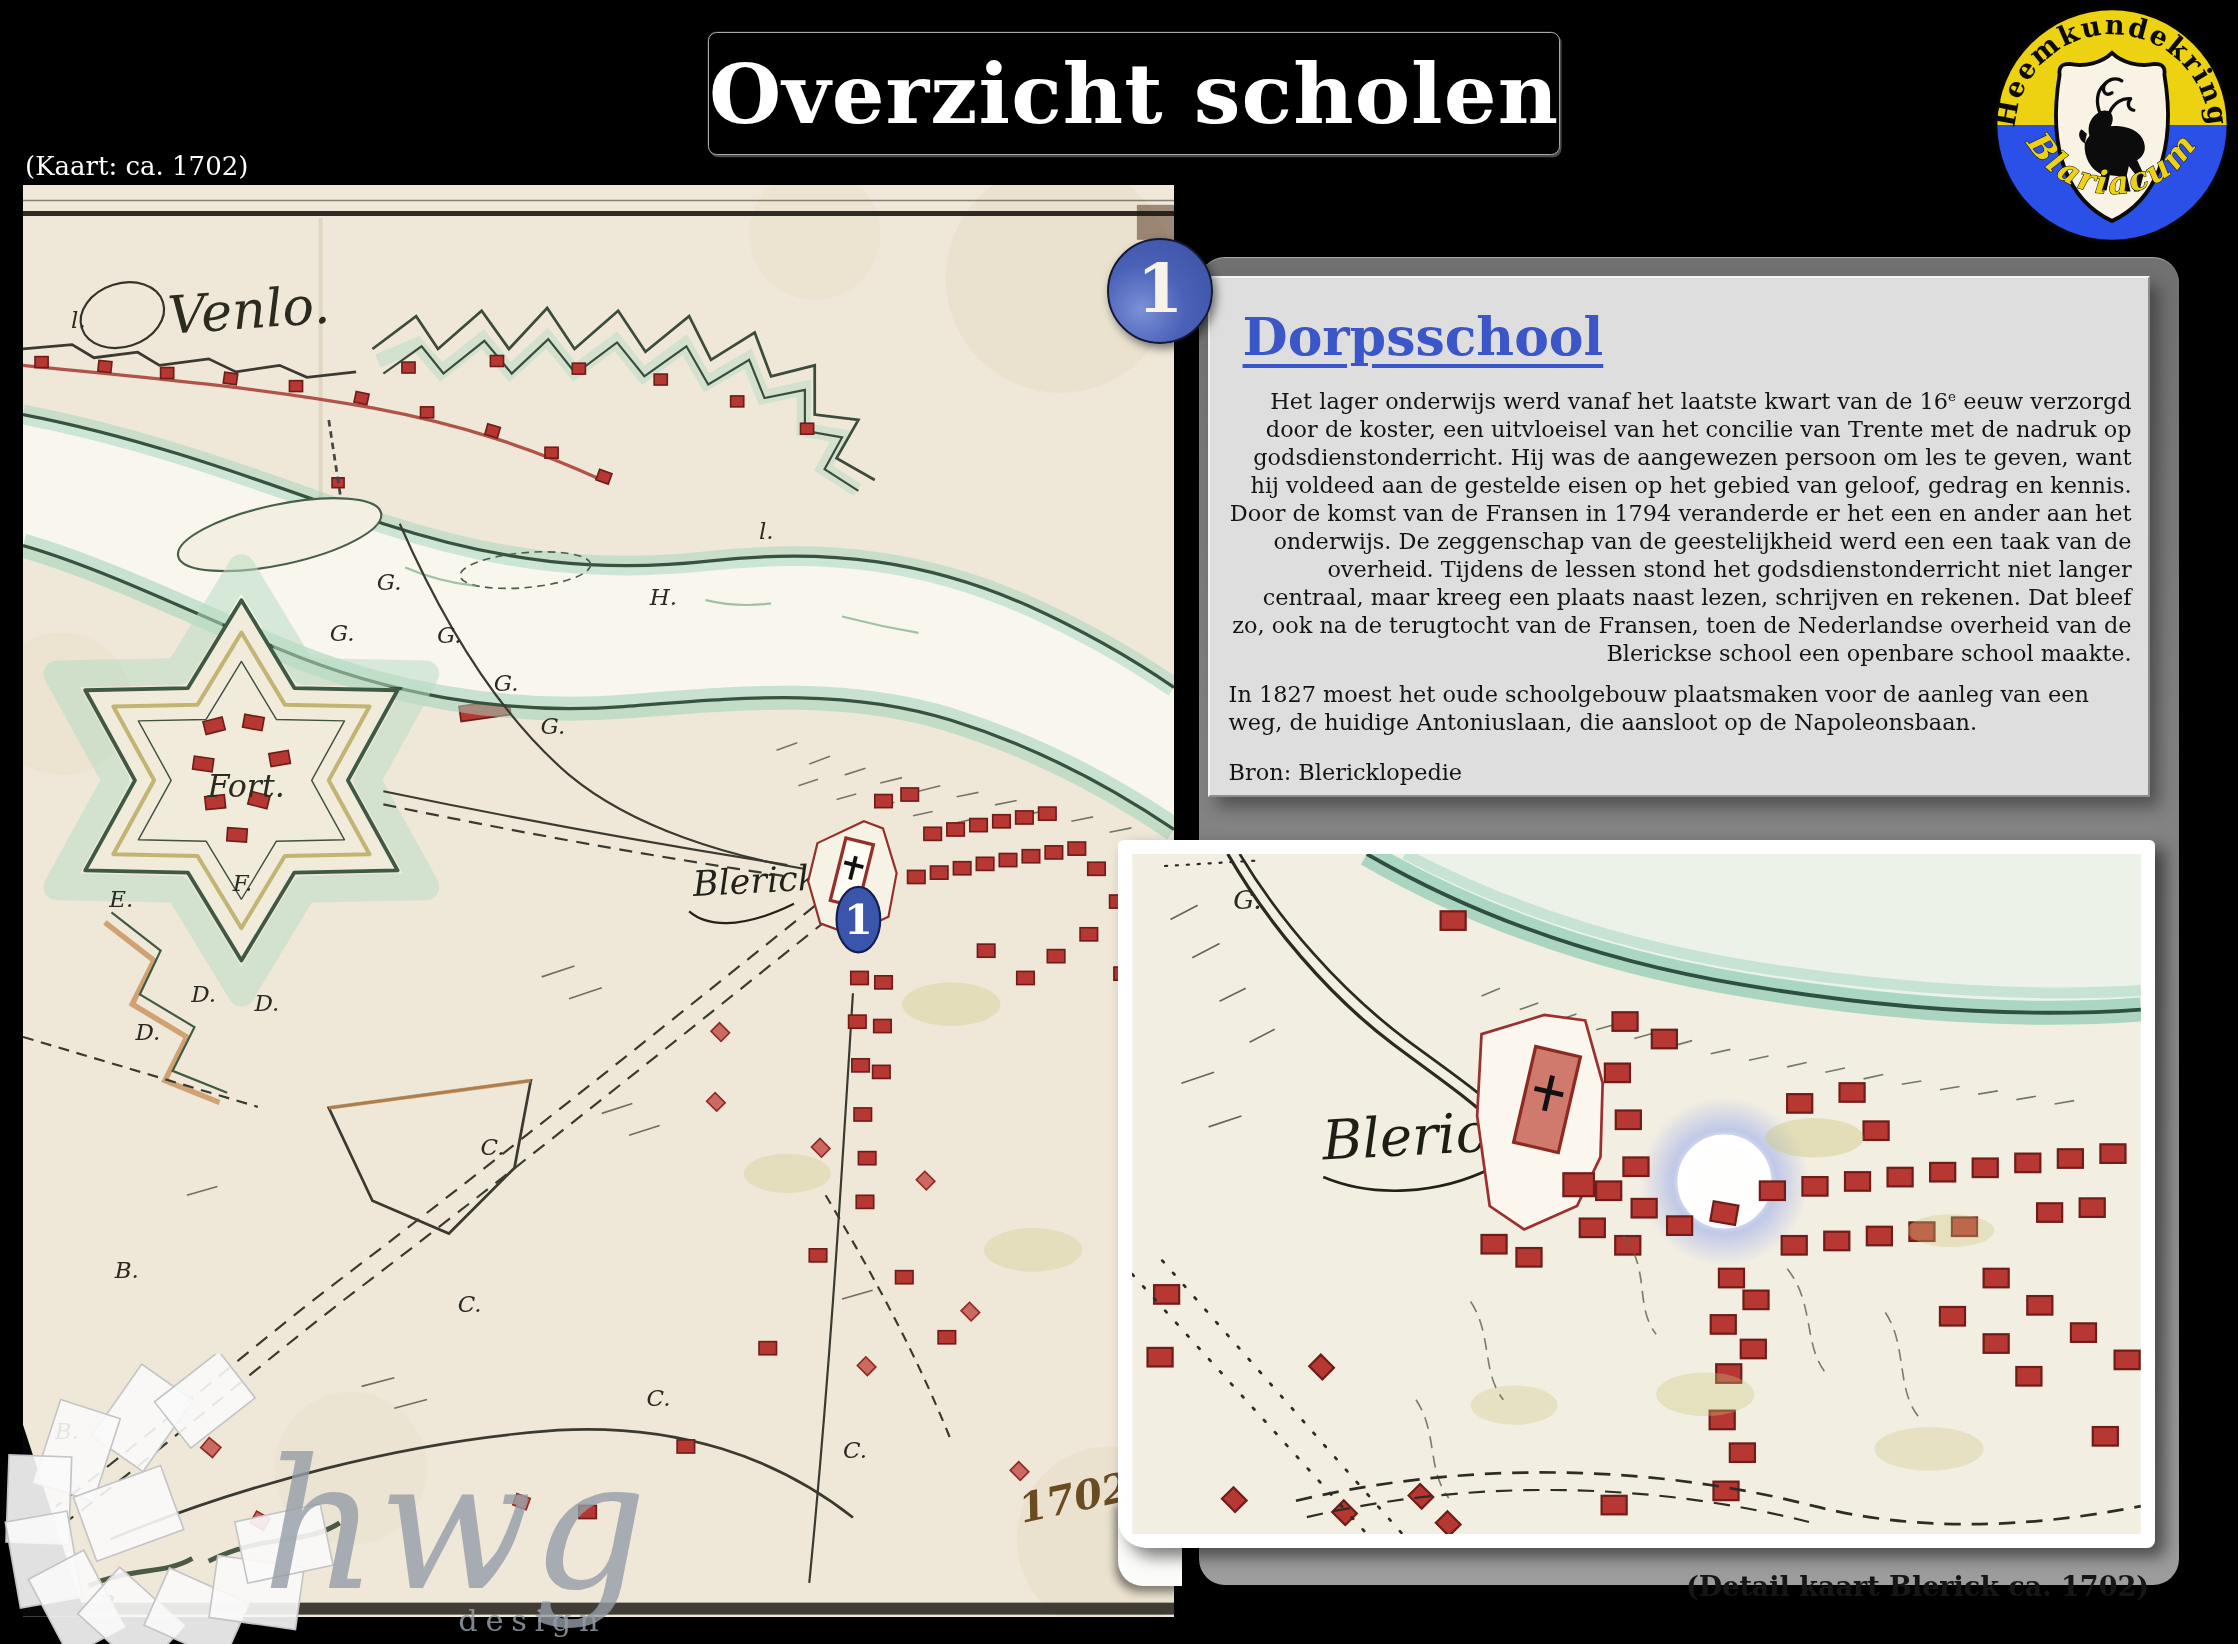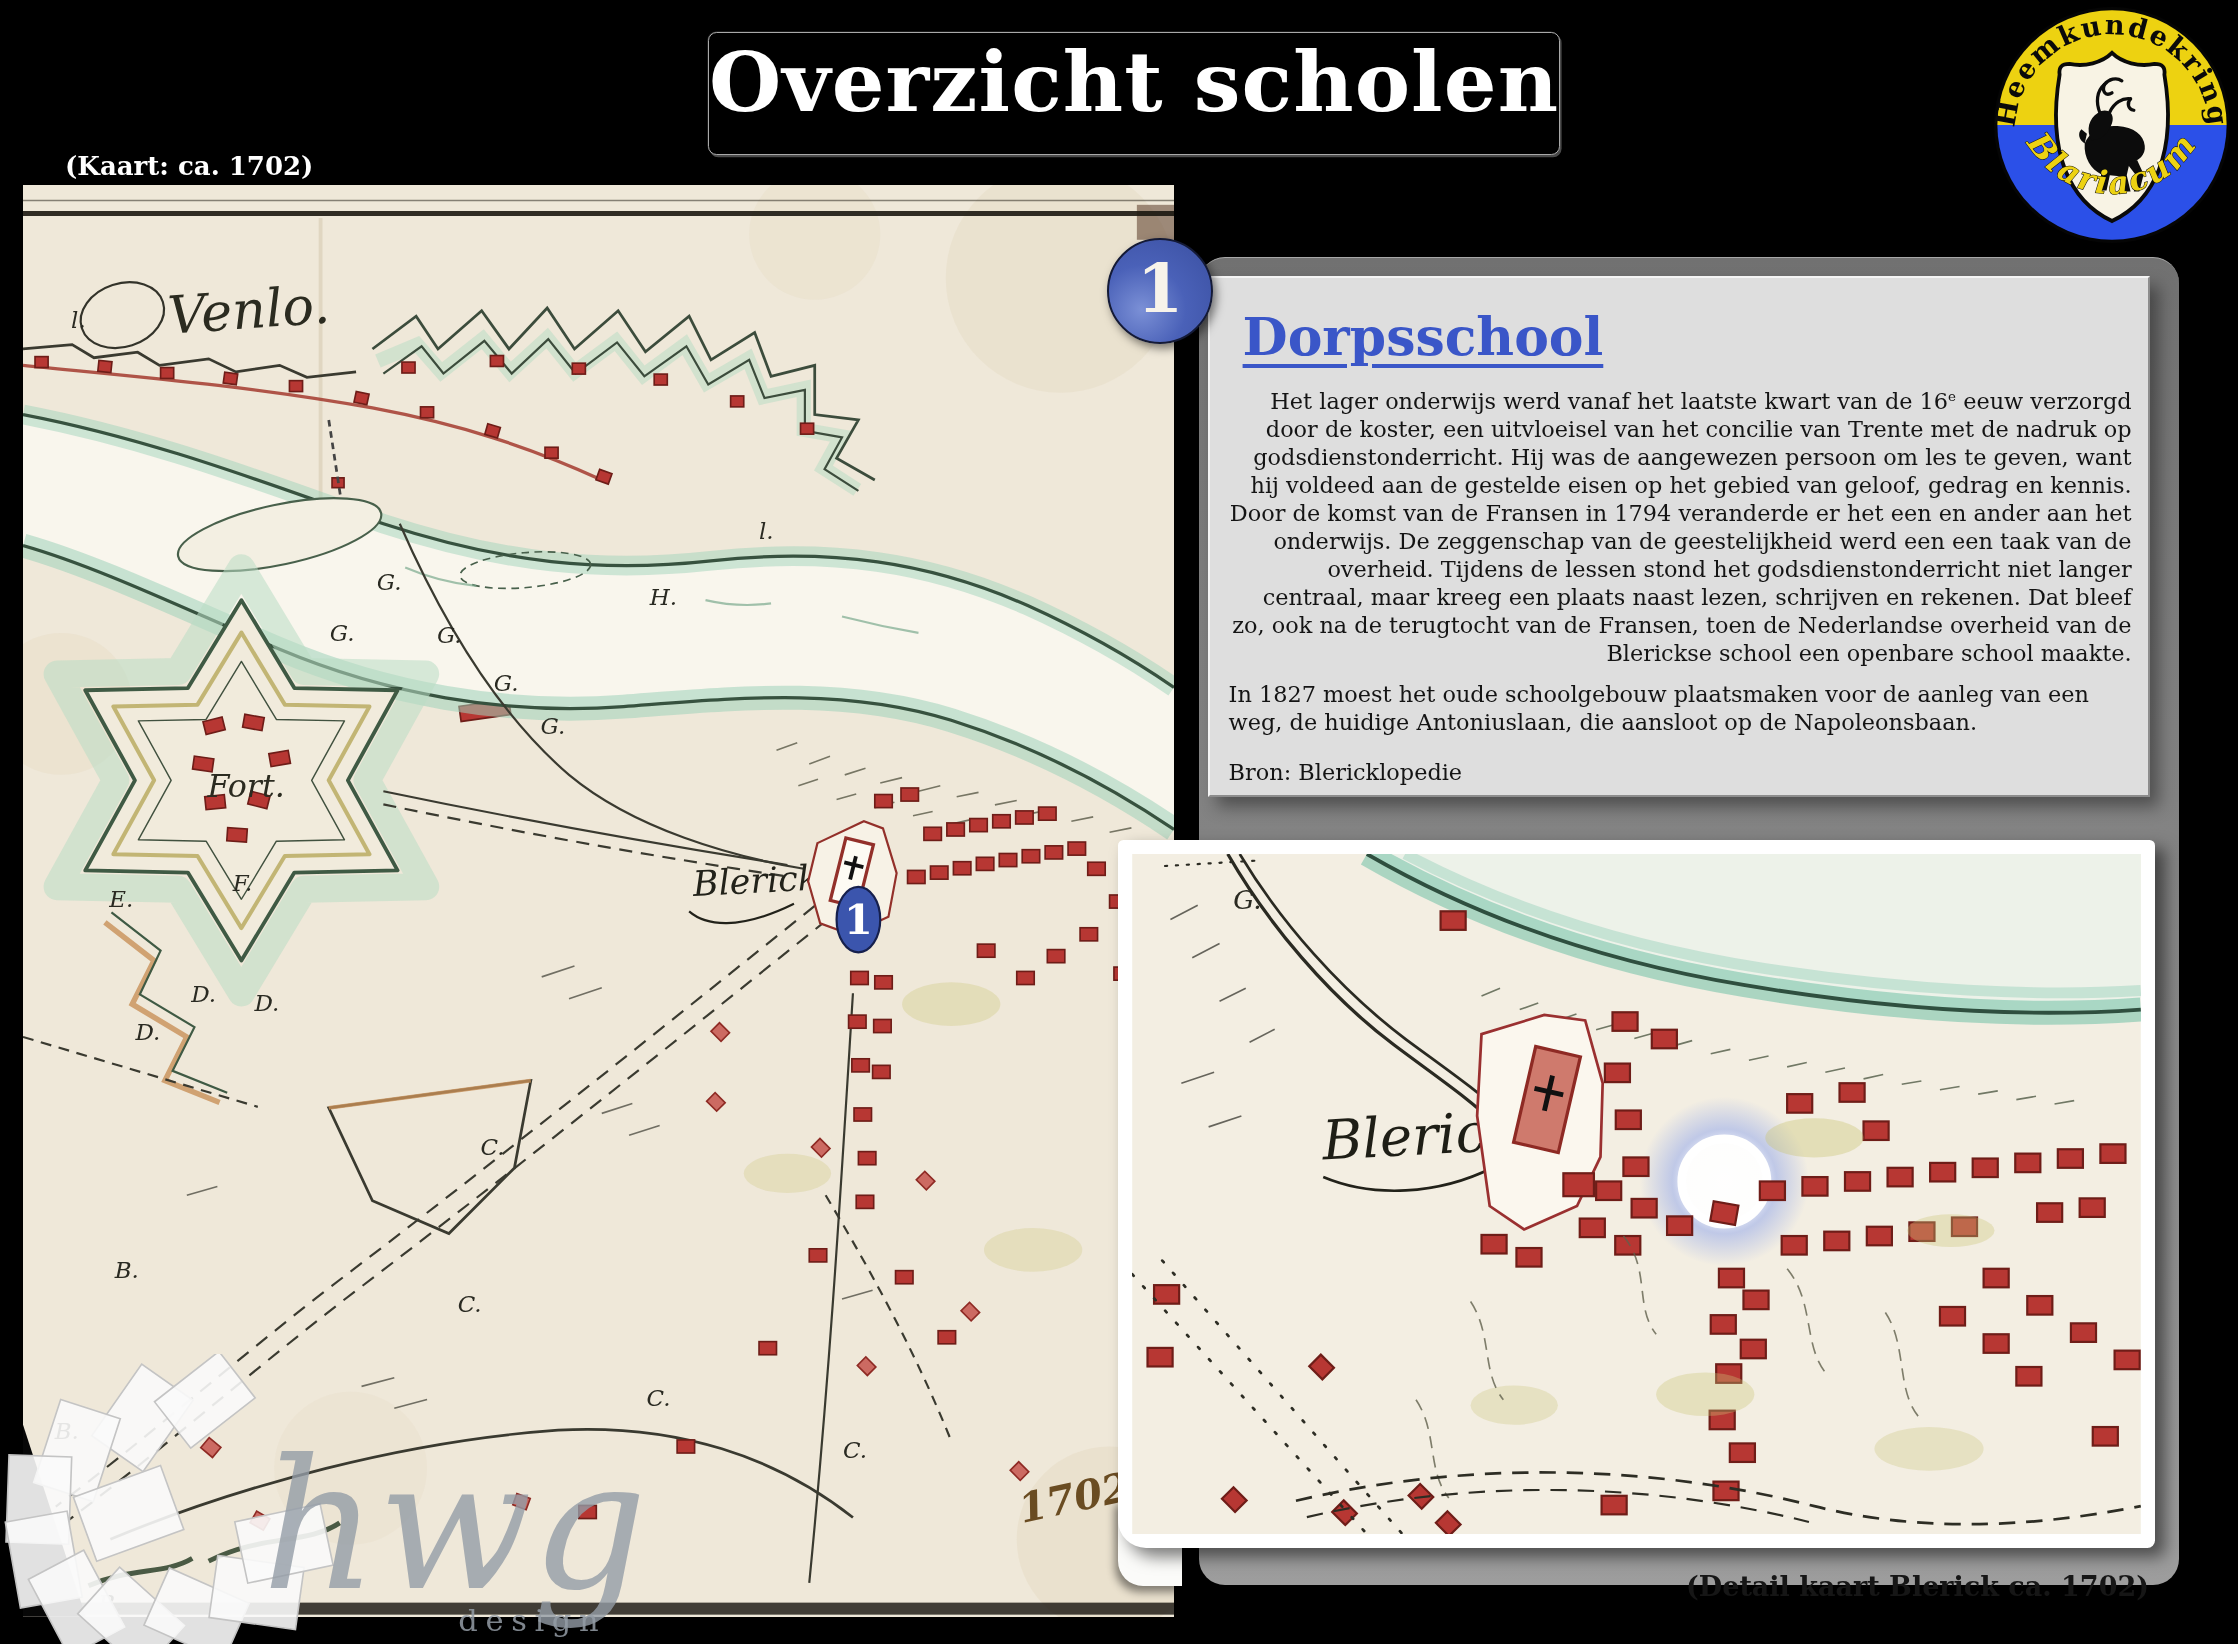--- a/index.html
+++ b/index.html
@@ -4,24 +4,24 @@
 <style>
   html,body{margin:0;padding:0;background:#000;}
   body{width:2239px;height:1645px;position:relative;overflow:hidden;
        font-family:"DejaVu Serif","Liberation Serif",serif;}
   .stage{position:absolute;inset:0;}
 
   
   .title-box{position:absolute;left:708px;top:32px;width:850px;height:121px;
     background:#000;border:1.6px solid #a9a9a9;border-radius:8.7px;
     box-shadow:1.6px 2.2px 0 #4a4a4a, -0.5px -0.5px 0 #333;
-    display:flex;justify-content:center;}
+    display:flex;align-items:center;justify-content:center;}
   .title-box span{color:#fff;font-size:83px;font-weight:bold;letter-spacing:1.1px;white-space:nowrap;}
   .kaart-caption{position:absolute;left:25px;top:151px;color:#fff;
-    font-size:26px;font-weight:bold;margin-left:40px;}
+    font-size:26px;font-weight:normal;}
 
   
   .main-map{position:absolute;left:23px;top:185px;width:1151px;height:1432px;
     background:#efe8d9;}
   .main-map svg{display:block;}
 
   
   .gray-panel{position:absolute;left:1199px;top:257px;width:980px;height:1327px;
     border-radius:26px;
     background:linear-gradient(180deg,#717171 0%,#7e7e7e 30%,#8d8d8d 70%,#9d9d9d 100%);

